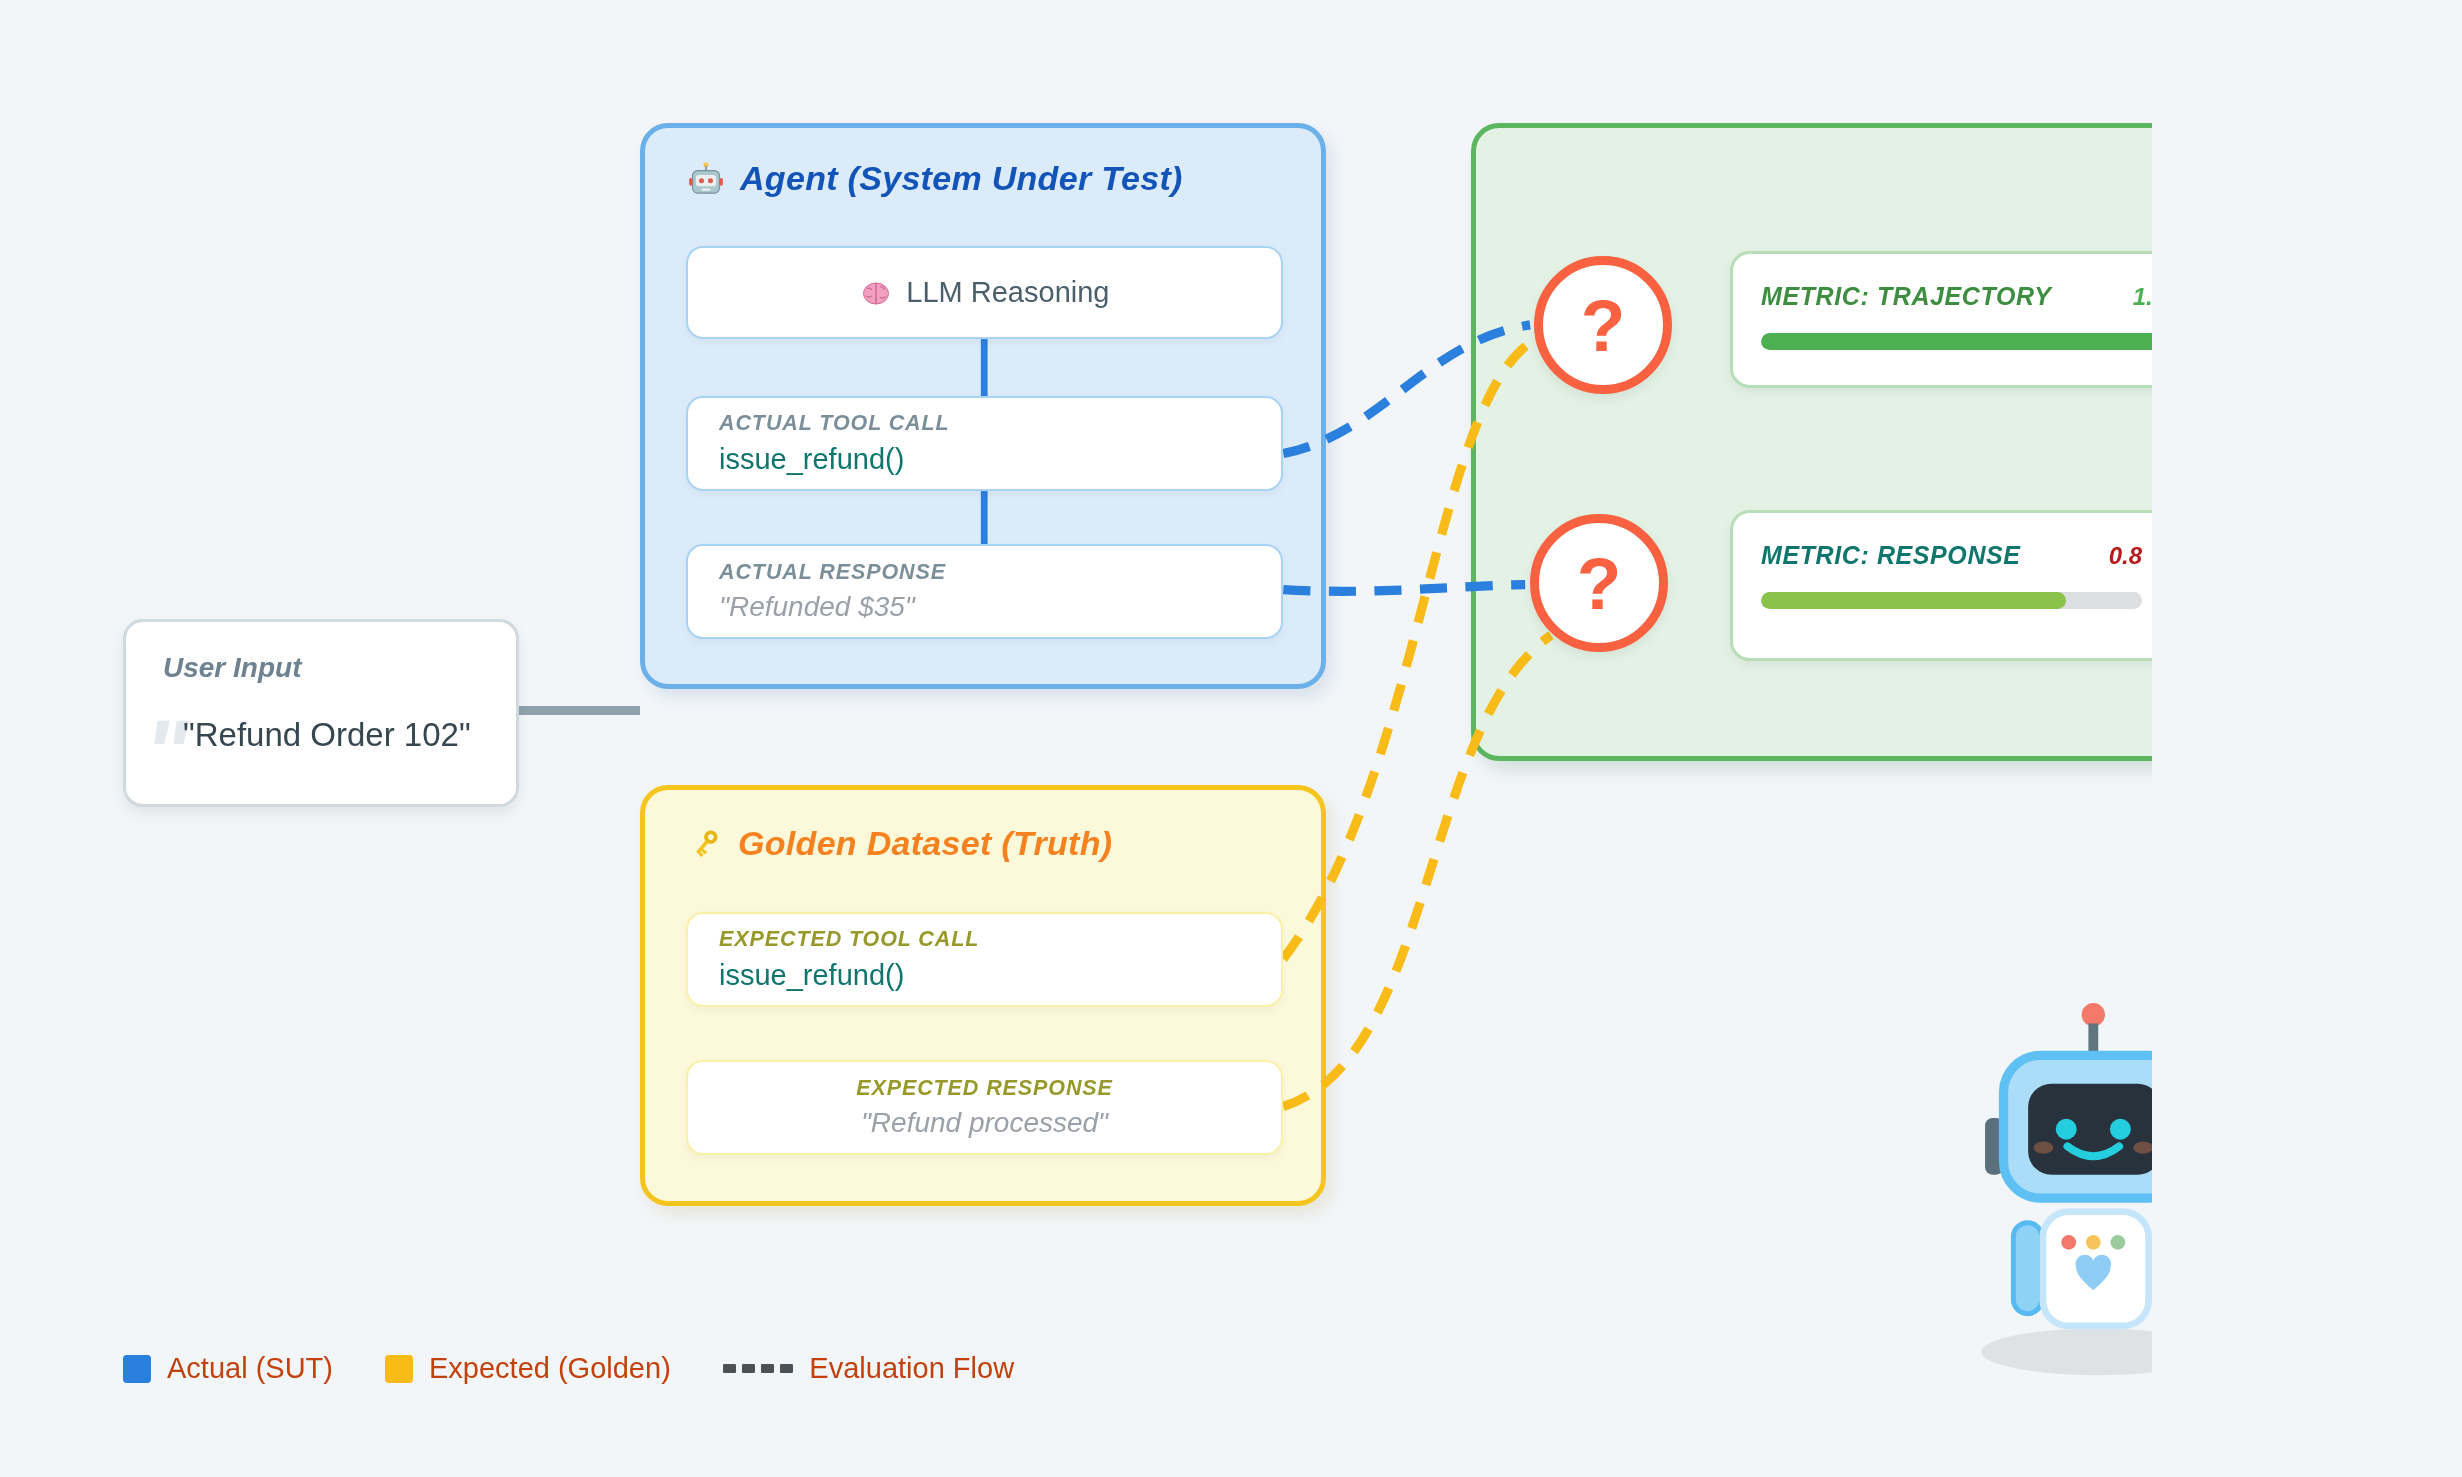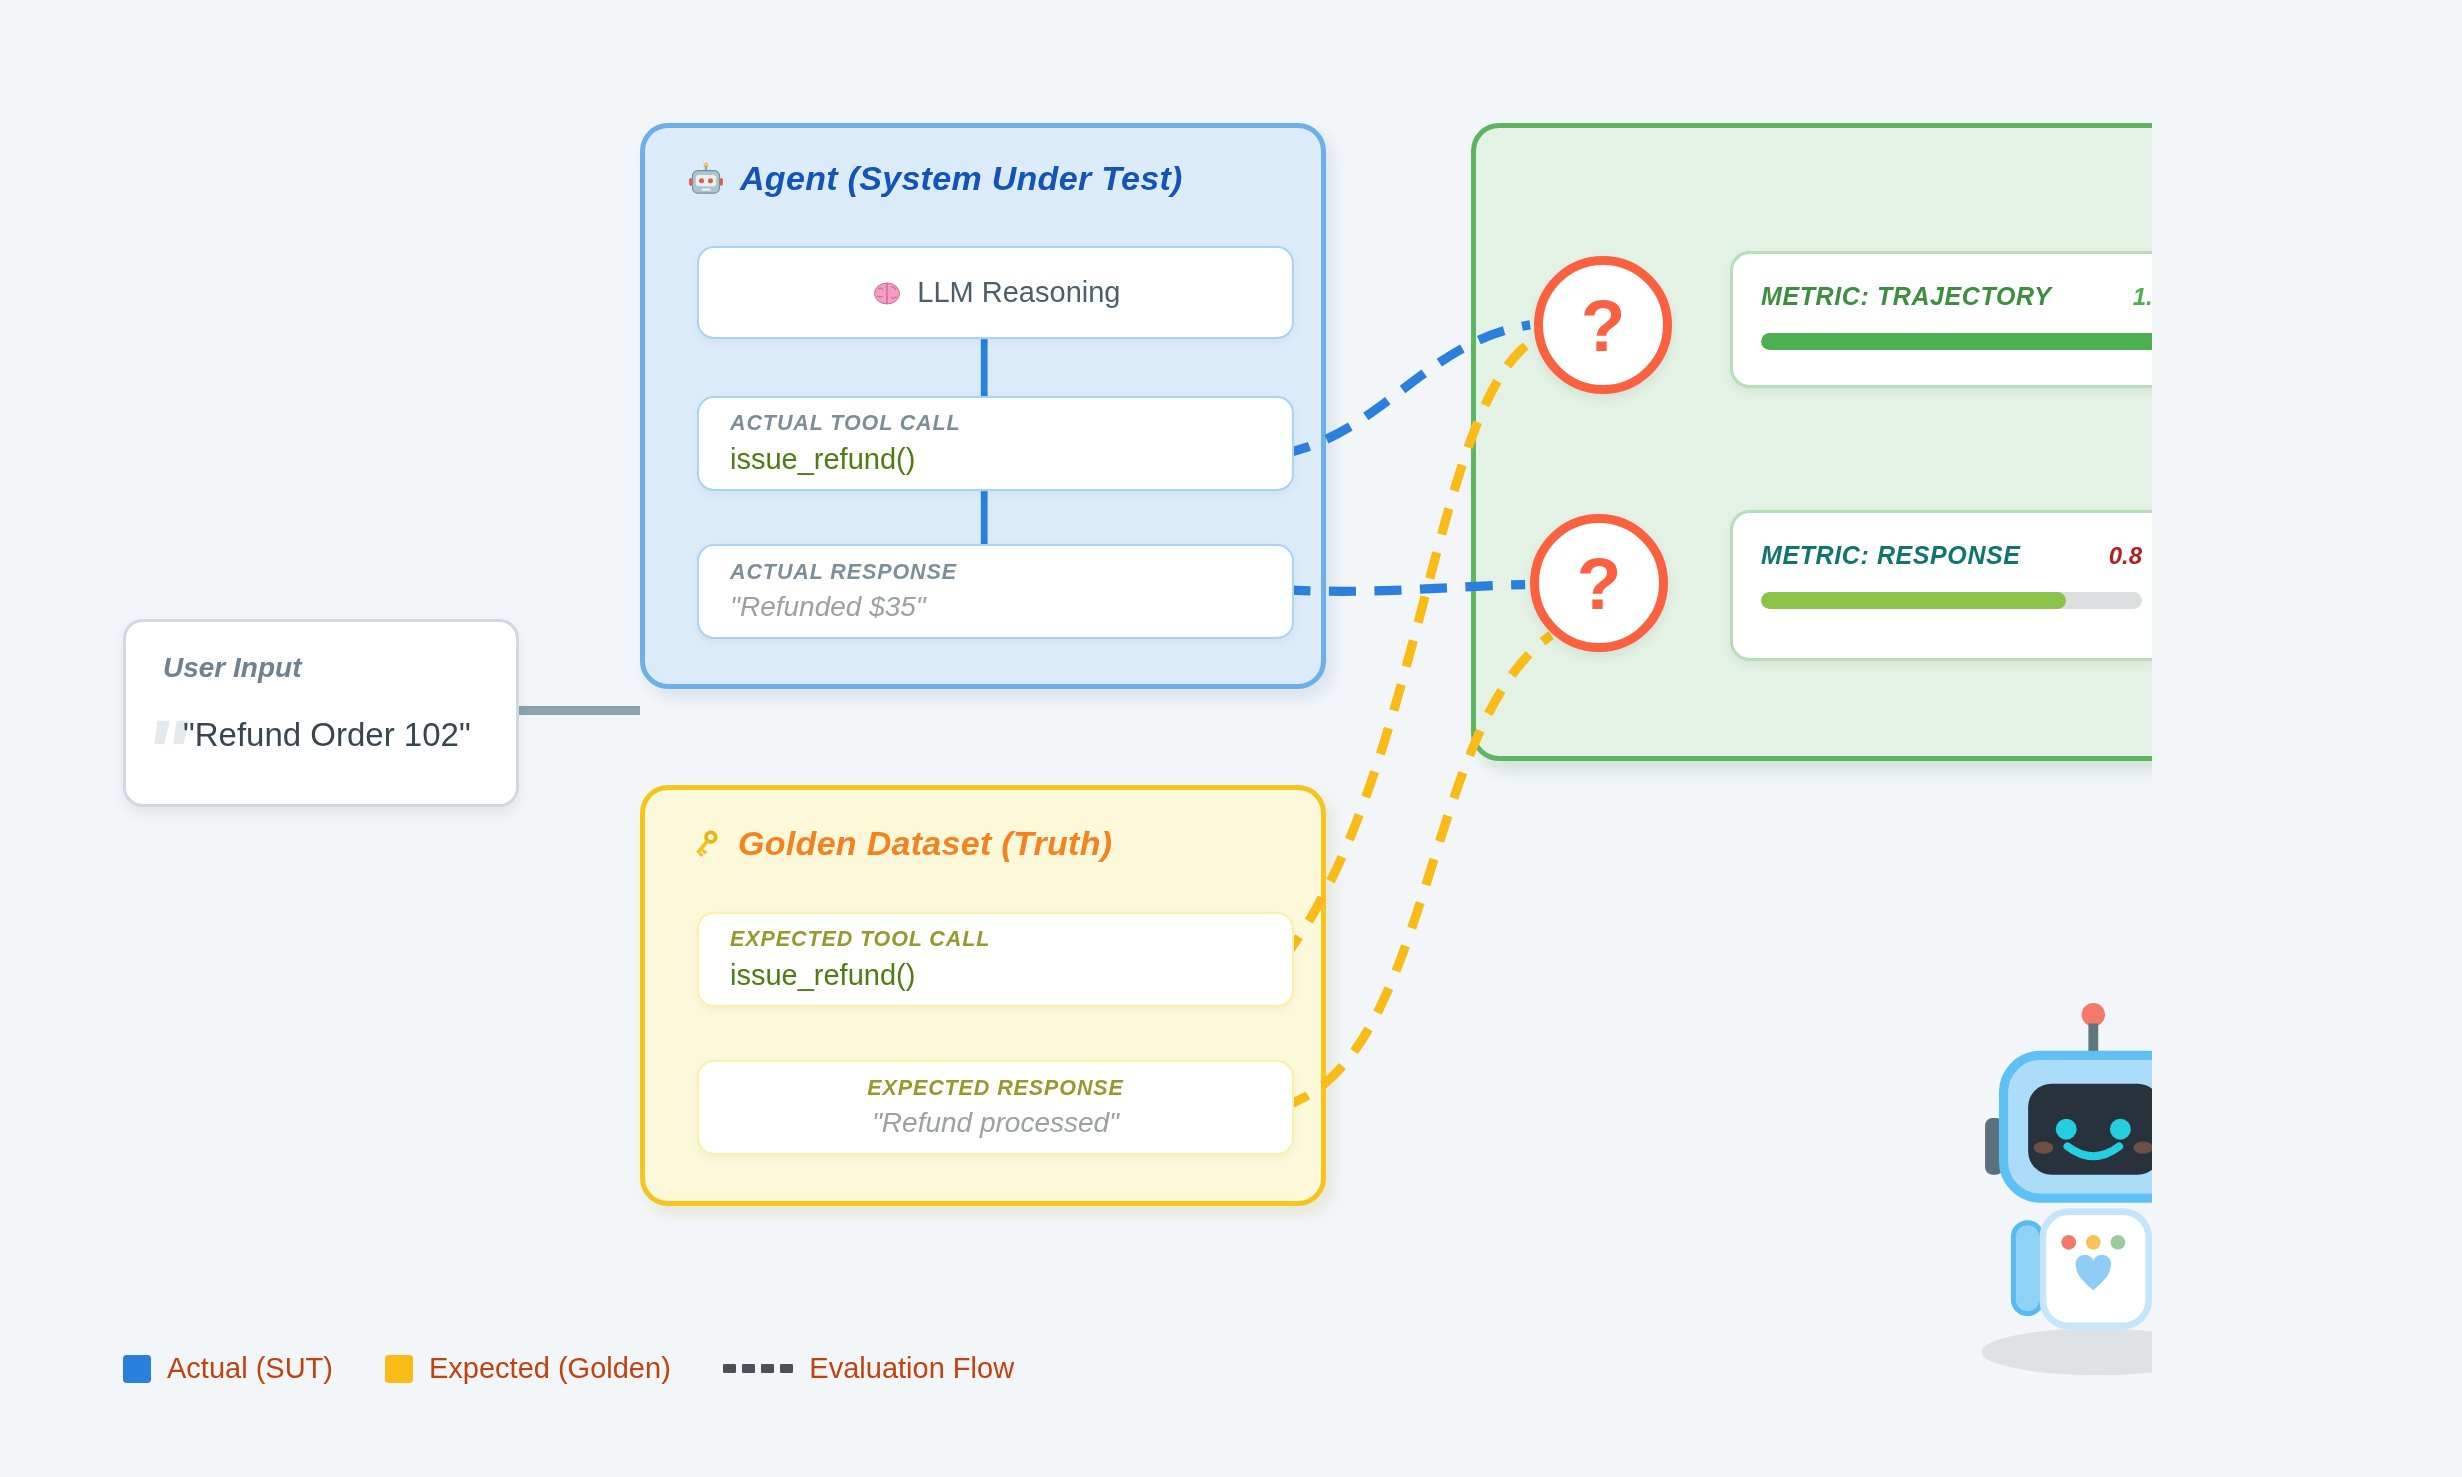--- a/index.html
+++ b/index.html
@@ -13,26 +13,26 @@
   .engine-box{left:1471px;top:123px;width:818px;height:638px;background:#e4f2e5;border:5.5px solid #5cb660;box-shadow:7.4px 9.8px 16px rgba(40,110,55,.15);}
 
   .box-header{position:absolute;display:flex;align-items:center;gap:16px;font-style:italic;font-weight:700;font-size:34px;letter-spacing:0.3px;}
   .agent-header{left:688px;top:159px;color:#1254b8;}
   .golden-header{left:688px;top:824px;color:#f5821f;}
   .engine-header{left:1518px;top:159px;color:#2e7d32;}
 
   
   .node{position:absolute;width:597px;background:#ffffff;border-radius:17px;box-sizing:border-box;
         display:flex;flex-direction:column;justify-content:center;padding:0 31px;
-        box-shadow:0 3.7px 8.6px rgba(0,0,0,.04);margin-left:11px;}
+        box-shadow:0 3.7px 8.6px rgba(0,0,0,.04);}
   .node.blue{border:2.5px solid #a8d4f3;}
   .node.yellow{border:2.5px solid #faf0a6;}
   .node .label{font-style:italic;font-weight:700;font-size:21.5px;letter-spacing:0.9px;color:#7b8f9b;}
   .node.yellow .label{color:#97992a;}
-  .node .value{font-size:29px;color:#4d7c0f;margin-top:6.2px;}
+  .node .value{font-size:29px;color:#0f766e;margin-top:6.2px;}
   .node .value.muted{font-style:italic;font-weight:400;color:#9ba1a7;font-size:28px;}
   .llm-row{flex-direction:row;align-items:center;gap:14.8px;}
   .llm-row .value{margin-top:0;color:#4b5f6b;font-size:29px;}
 
   
   .user-box{position:absolute;left:123px;top:619px;width:396px;height:188px;background:#fff;
             border:3.1px solid #cfd9de;border-radius:19.7px;box-sizing:border-box;
             box-shadow:0 6.2px 13.5px rgba(0,0,0,.07);}
   .user-title{position:absolute;left:37px;top:29.5px;font-style:italic;font-weight:700;font-size:28px;color:#6e8291;}
   .user-quote{position:absolute;left:18.5px;top:79px;font-size:92px;color:#e4e9ee;font-style:italic;font-weight:700;}

